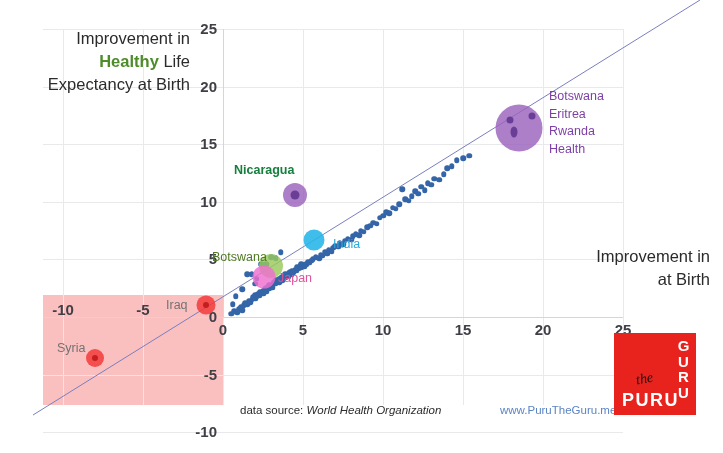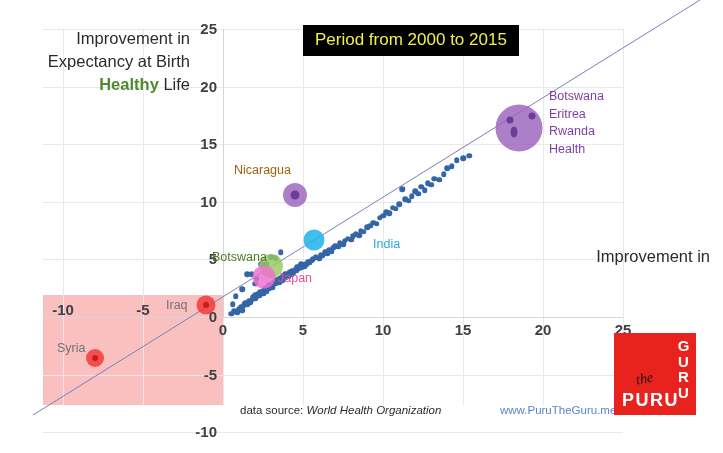--- a/index.html
+++ b/index.html
@@ -35,24 +35,24 @@
   .hl{position:absolute;border-radius:50%;transform:translate(-50%,-50%);}
   .hl.purple{background:#9b63bd;opacity:.82;}
   .hl.green{background:#9ac95c;opacity:.82;}
   .hl.pink{background:#ef6fd0;opacity:.82;}
   .hl.cyan{background:#25b5e8;opacity:.88;}
   .hl.red{background:#f23a3a;opacity:.85;}
   .inner-dot{position:absolute;border-radius:50%;transform:translate(-50%,-50%);}
 
   
   .dlabel{position:absolute;font-size:12.5px;white-space:nowrap;}
-  .dlabel.purple{color:#a16207;}
+  .dlabel.purple{color:#15803d;font-weight:bold;}
   .dlabel.green{color:#4e7a26;}
   .dlabel.pink{color:#e0529a;}
-  .dlabel.cyan{color:#2aa8dc;margin-left:40px;}
+  .dlabel.cyan{color:#2aa8dc;}
   .dlabel.red{color:#737373;}
 
   .cluster-list{position:absolute;font-size:12.5px;line-height:17.5px;color:#7d3fa6;white-space:nowrap;}
 
   
   .banner{
     position:absolute;background:#000;color:#f2ef4a;
     font-size:17px;padding:5px 12px 6px;white-space:nowrap;
   }
   .y-title{
@@ -283,30 +283,30 @@
   <div class="dlabel red" style="left:166px;top:298px;">Iraq</div>
   <div class="dlabel red" style="left:57px;top:341px;">Syria</div>
 
   <div class="cluster-list" style="left:549px;top:88px;">
     <div>Botswana</div>
     <div>Eritrea</div>
     <div>Rwanda</div>
     <div>Health</div>
   </div>
 
-  <div class="banner" style="left:303px;top:25px;">Period from 2000 to 2015</div>
 
   <div class="y-title" style="left:14px;top:27px;width:176px;">
     <div>Improvement in</div>
+    <div><span class="hl-word">Healthy</span><span> Life</span></div>
     <div>Expectancy at Birth</div>
-    <div><span class="hl-word">Healthy</span><span> Life</span></div>
   </div>
 
   <div class="x-title" style="left:538px;top:245px;width:172px;">
     <div>Improvement in</div>
+    <div>at Birth</div>
   </div>
 
   <div class="source" style="left:240px;top:404px;">
     <span>data source: </span><span class="src-val">World Health Organization</span>
   </div>
   <div class="site" style="left:500px;top:404px;">www.PuruTheGuru.me</div>
 
   <div class="logo" style="left:614px;top:333px;width:82px;height:82px;">
     <div class="logo-guru" style="right:4px;top:5px;width:17px;">G<br>U<br>R<br>U</div>
     <div class="logo-the" style="left:22px;top:38px;">the</div>

